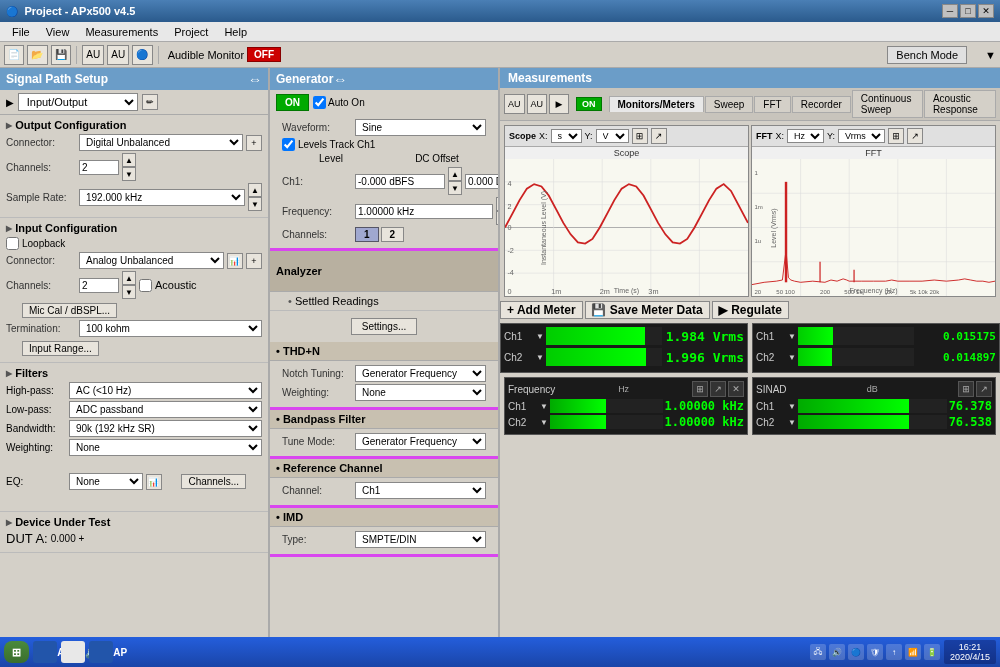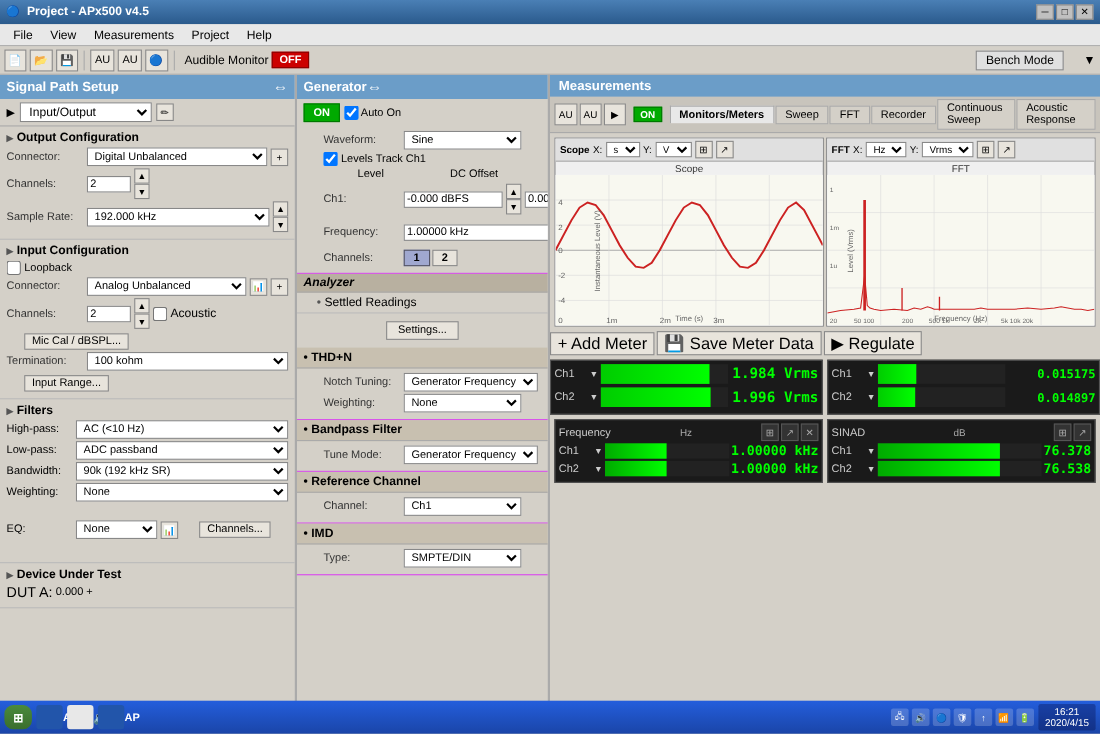--- a/index.html
+++ b/index.html
@@ -44,42 +44,42 @@
     .spin-btn { width: 14px; height: 14px; background: #e8e4dc; border: 1px solid #888; font-size: 8px; display: flex; align-items: center; justify-content: center; cursor: pointer; }
     .spin-group { display: flex; flex-direction: column; gap: 0; }
     .checkbox-row { display: flex; align-items: center; gap: 3px; margin-bottom: 2px; font-size: 10px; }
     .btn-small { background: #e8e4dc; border: 1px solid #888; padding: 1px 6px; font-size: 10px; cursor: pointer; margin: 2px 16px; }
     .filter-row { display: flex; align-items: center; gap: 3px; margin-bottom: 2px; }
     .filter-label { min-width: 60px; font-size: 10px; }
 
     
     .mid-panel { width: 230px; background: #d4d0c8; border-right: 2px solid #aaa; display: flex; flex-direction: column; overflow: hidden; }
     .gen-header { background: #6b9dc8; color: white; font-weight: bold; padding: 3px 6px; font-size: 12px; display: flex; align-items: center; justify-content: flex-start; }
-    .gen-section { padding: 4px 24px; border-bottom: 1px solid #d946ef; }
-    .analyzer-header { background: #b8b0a0; font-weight: bold; padding: 2px 6px; font-size: 11px; border-bottom: 1px solid #aaa; font-style: italic; }
+    .gen-section { padding: 4px 12px; border-bottom: 3px solid #d946ef; }
+    .analyzer-header { background: #b8b0a0; font-weight: bold; padding: 14px 6px; font-size: 11px; border-bottom: 1px solid #aaa; }
     .settled-header { padding: 3px 18px; font-size: 11px; border-bottom: 1px solid #bbb; }
     .settings-btn { background: #e8e4dc; border: 1px solid #888; padding: 2px 10px; font-size: 10px; cursor: pointer; margin: 4px auto; display: block; }
     .collapsible { padding: 3px 6px; background: #c8c0b0; border-bottom: 1px solid #aaa; font-size: 11px; font-weight: bold; cursor: pointer; }
 
     
     .right-panel { flex: 1; background: #d4d0c8; display: flex; flex-direction: column; overflow: hidden; }
     .meas-header { background: #6b9dc8; color: white; font-weight: bold; padding: 3px 8px; font-size: 12px; }
     .meas-tabs { background: #c8c4bc; display: flex; align-items: center; padding: 2px 4px; gap: 1px; border-bottom: 1px solid #aaa; }
     .meas-tab { padding: 2px 8px; background: #d4d0c8; border: 1px solid #aaa; font-size: 10px; cursor: pointer; }
     .meas-tab.active { background: #e8e8e8; border-bottom: none; font-weight: bold; }
 
     .scope-fft-row { display: flex; gap: 2px; padding: 4px; height: 180px; }
     .scope-box { flex: 1; background: #f0f0f0; border: 1px solid #888; display: flex; flex-direction: column; }
     .scope-header { display: flex; align-items: center; gap: 3px; padding: 2px 4px; background: #e0e0e0; border-bottom: 1px solid #aaa; font-size: 9px; }
     .scope-label { font-weight: bold; font-size: 9px; }
     .scope-select-sm { border: 1px solid #888; background: #fff; font-size: 9px; padding: 0 2px; }
     .scope-canvas { flex: 1; background: #f8f8f8; position: relative; overflow: hidden; }
     .scope-title { text-align: center; font-size: 9px; color: #333; padding: 1px; }
     .meter-toolbar { display: flex; align-items: center; gap: 2px; margin-bottom: 4px; }
-    .meter-btn { background: #e8e4dc; border: 1px solid #888; padding: 1px 6px; font-size: 15px; cursor: pointer; }
+    .meter-btn { background: #e8e4dc; border: 1px solid #888; padding: 1px 6px; font-size: 12px; cursor: pointer; font-weight: bold; }
     .meters-grid { display: grid; grid-template-columns: 1fr 1fr; gap: 4px; }
     .meter-group { background: #1a1a1a; border: 1px solid #555; padding: 3px; }
     .meter-channel { display: flex; align-items: center; gap: 2px; margin-bottom: 3px; }
     .ch-label { color: #ccc; font-size: 10px; min-width: 30px; }
     .ch-arrow { color: #ccc; font-size: 8px; }
     .meter-bar-container { flex: 1; height: 18px; background: #222; position: relative; overflow: hidden; }
     .meter-bar { height: 100%; background: linear-gradient(to right, #00cc00, #00ff00); position: absolute; left: 0; top: 0; }
     .meter-value { color: #00ff00; font-size: 13px; font-weight: bold; font-family: monospace; min-width: 80px; text-align: right; }
 
     .freq-sinad-grid { display: grid; grid-template-columns: 1fr 1fr; gap: 4px; margin-top: 4px; }

